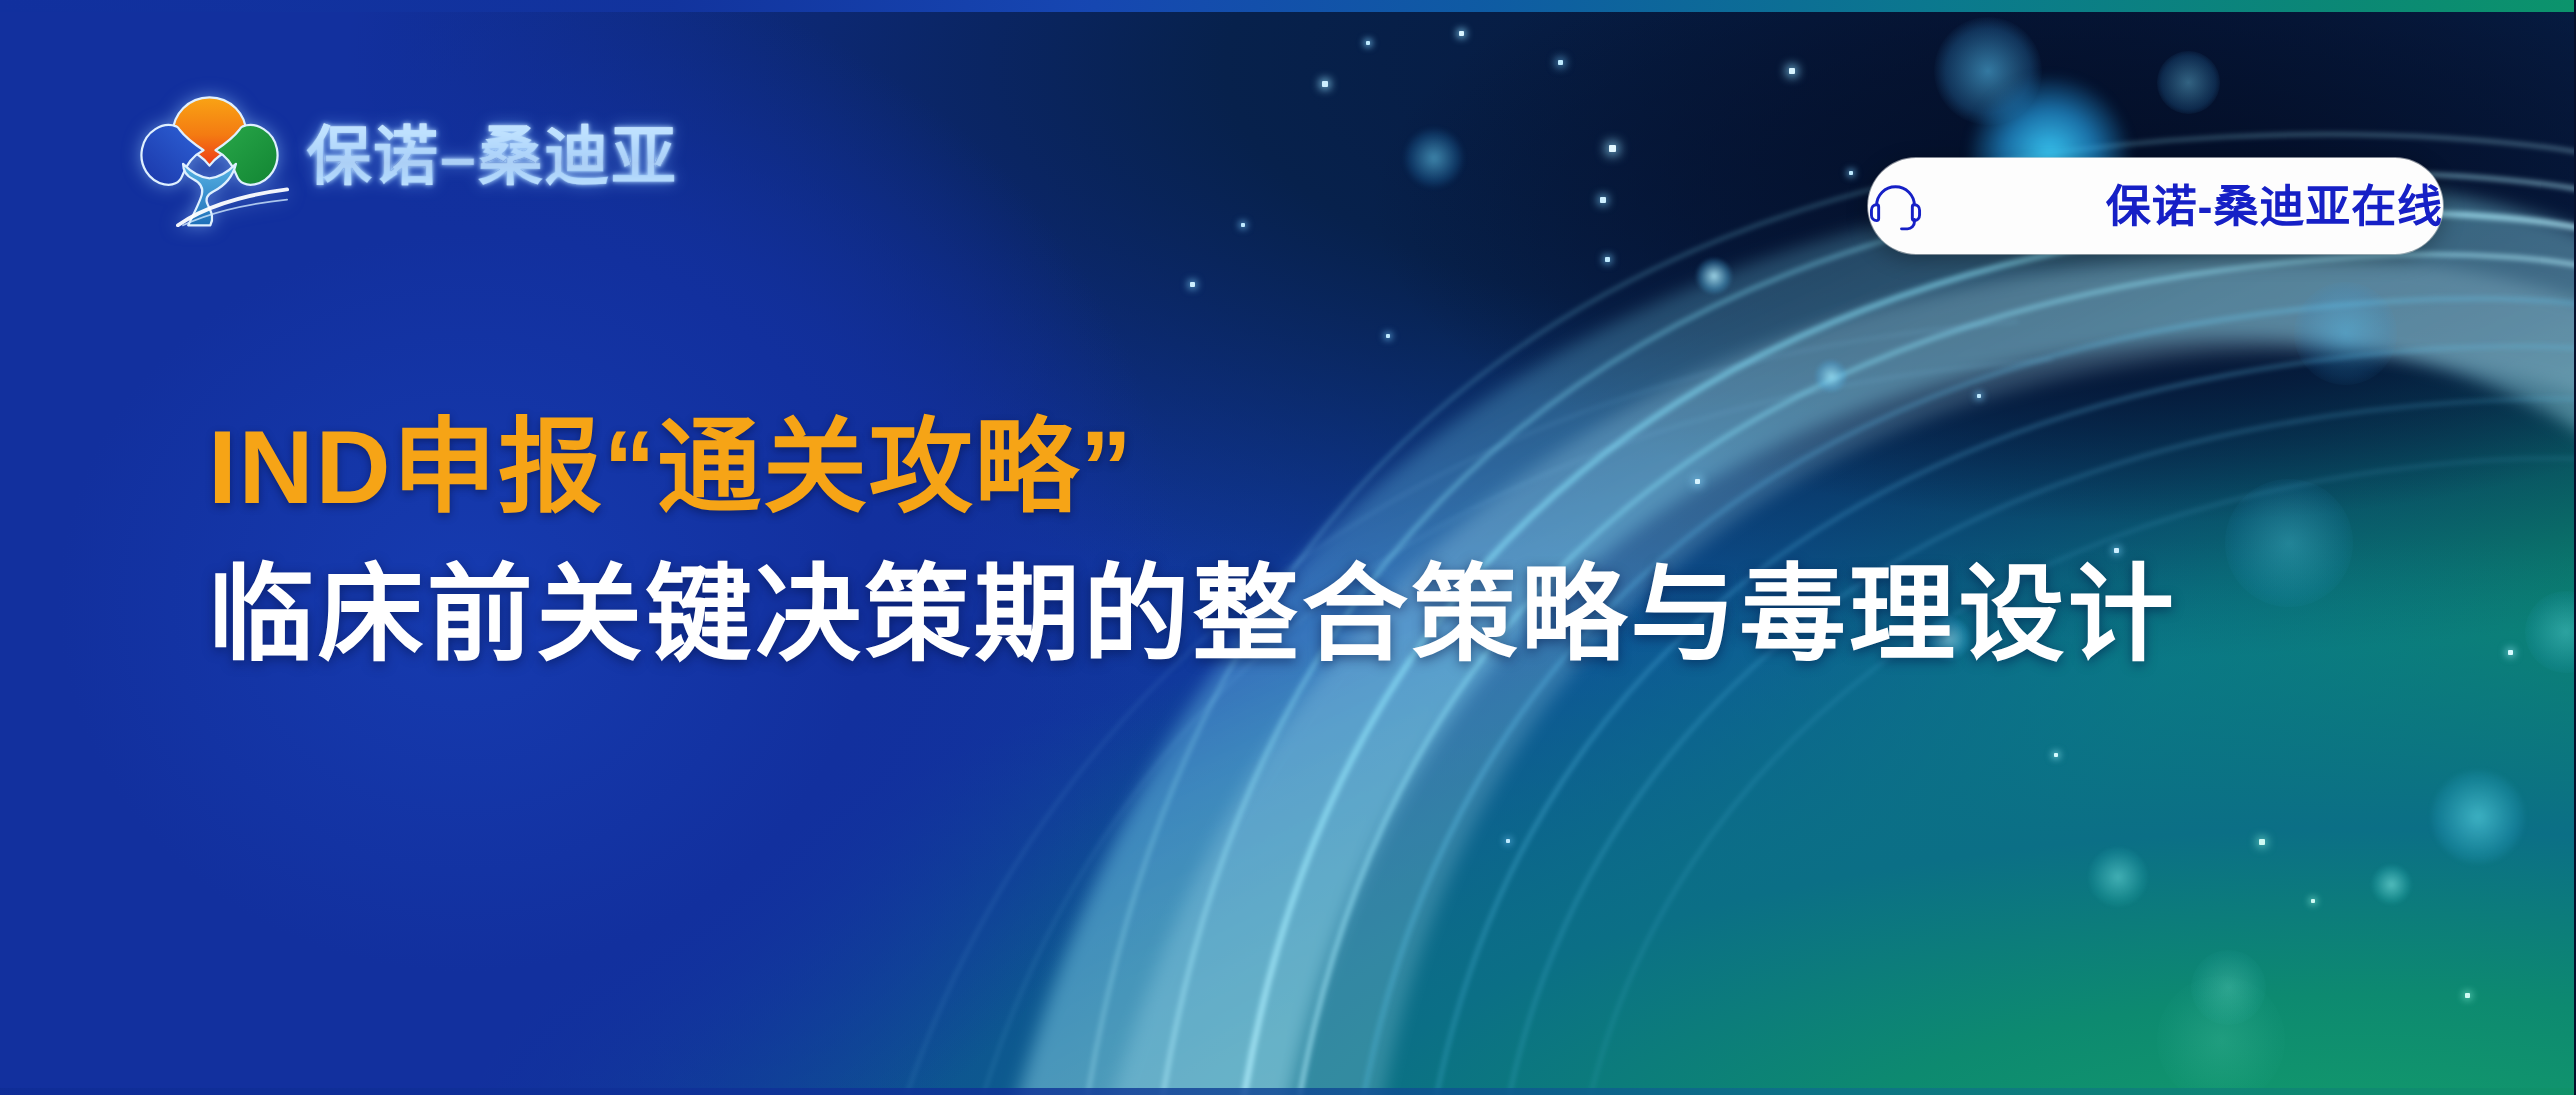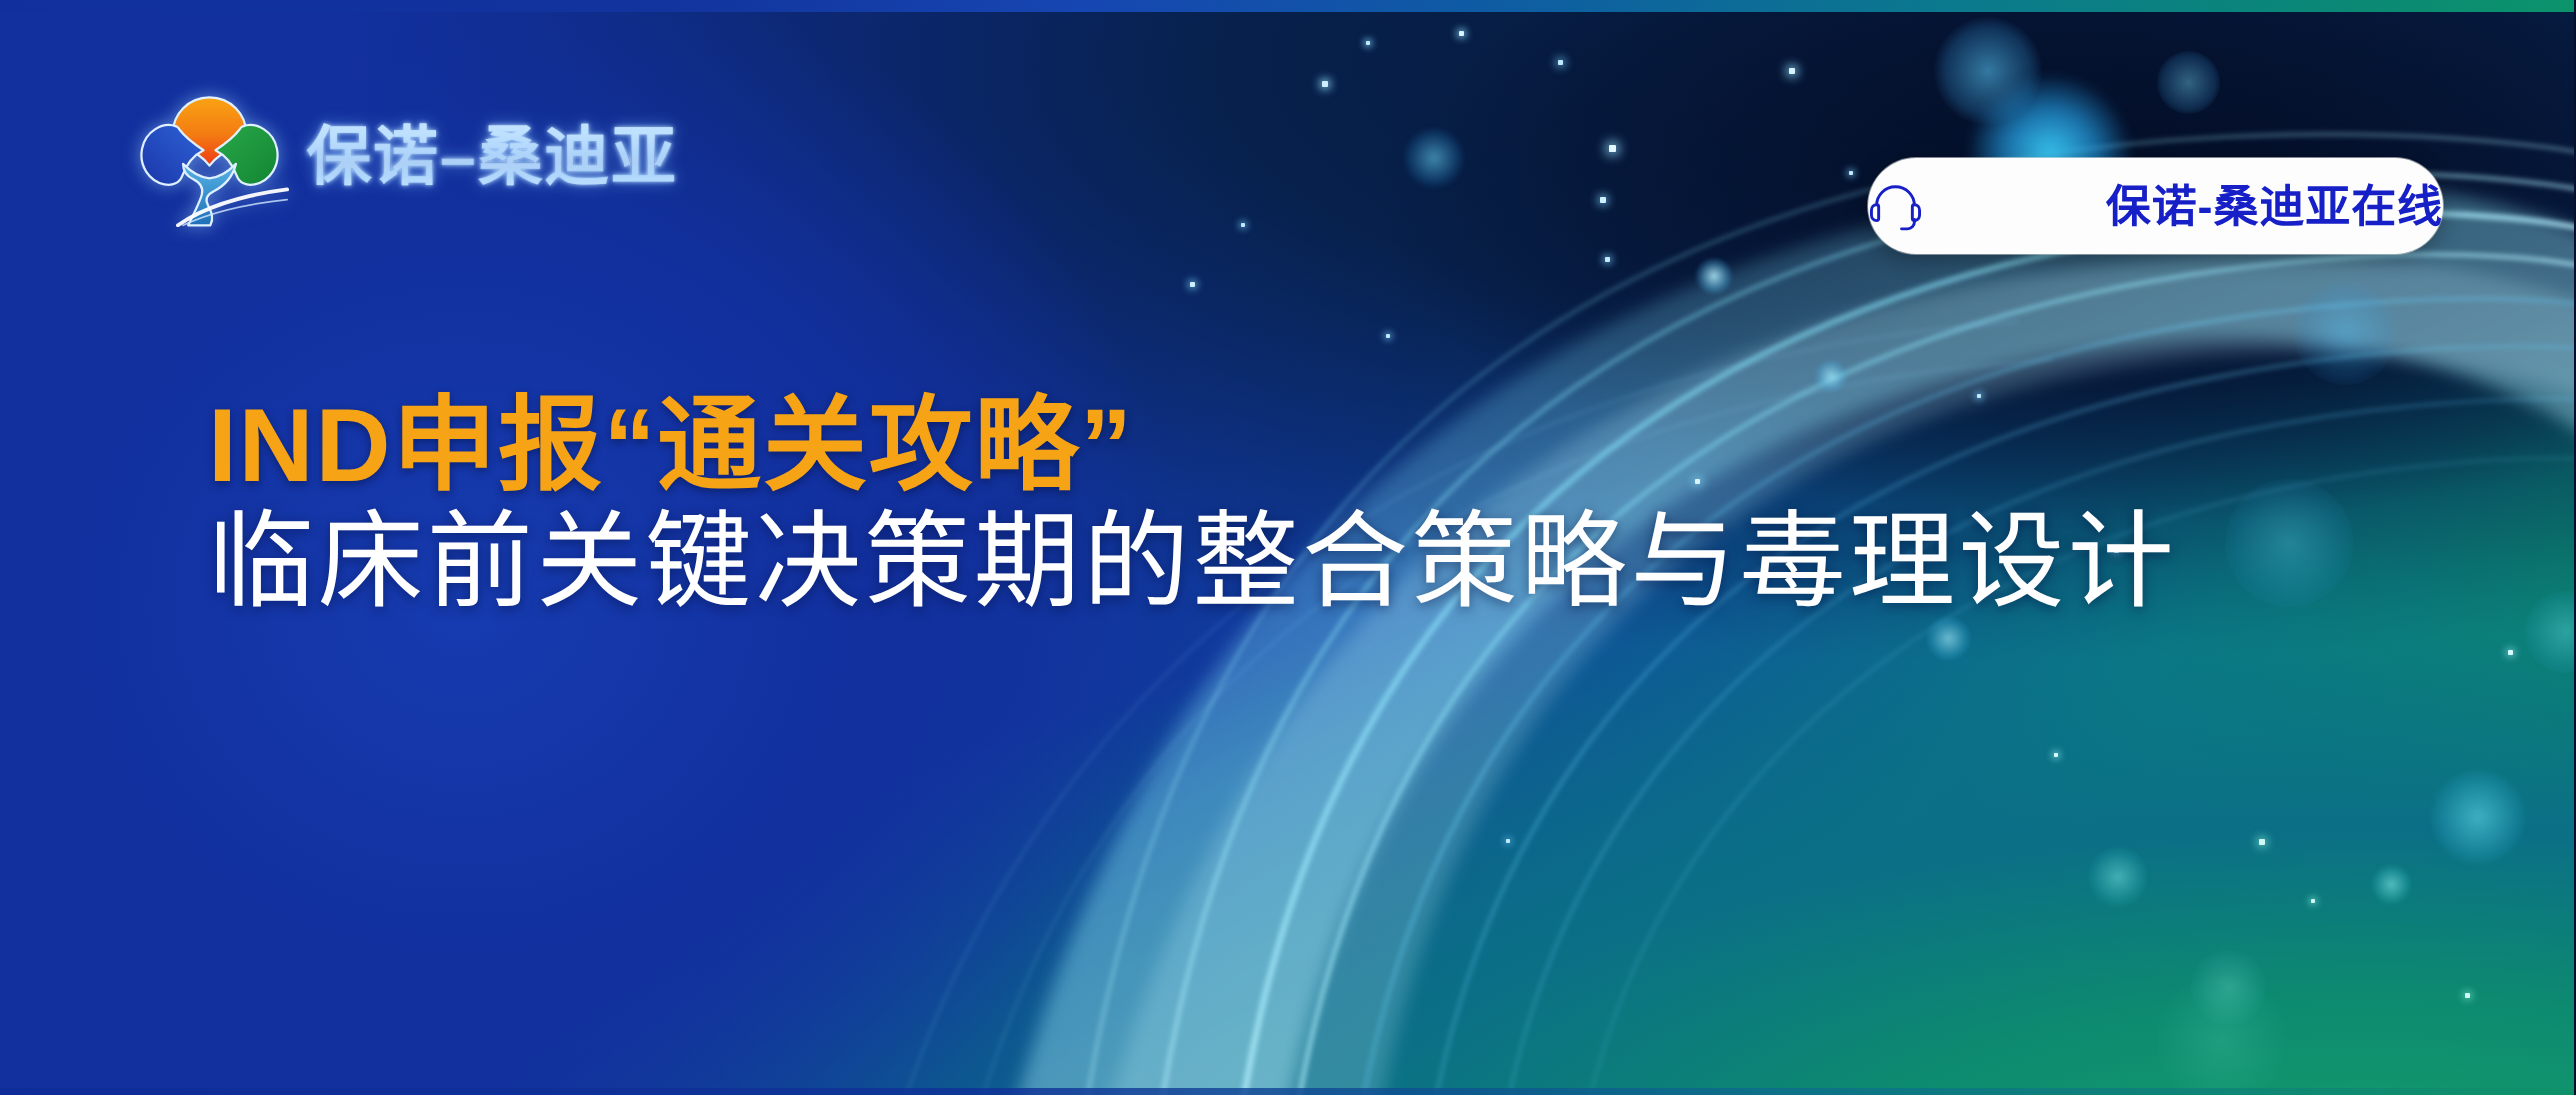--- a/index.html
+++ b/index.html
@@ -78,28 +78,29 @@
     box-shadow:0 5.1px 22px rgba(0,0,0,.30), 0 0 0 0.9px rgba(255,255,255,.55);
   }
   .badge-icon{width:55px;height:55px;flex:0 0 auto;}
   .badge-icon svg{width:100%;height:100%;display:block;}
   .badge-text{
     font-size:45px;font-weight:600;letter-spacing:0.9px;
     color:#1620c6;white-space:nowrap;line-height:1;
   }
 
   
-  .headline-block{position:absolute;left:208px;top:387px;width:2294px;}
+  .headline-block{position:absolute;left:208px;top:409px;width:2294px;}
   .headline-main{
     font-size:104px;font-weight:bold;line-height:1.12;
     letter-spacing:1.7px;color:#F6A416;white-space:nowrap;
     text-shadow:0 2.6px 8.6px rgba(0,10,50,.45);
   }
   .headline-sub{
-    font-size:106px;font-weight:normal;line-height:1.1;
+    margin-top:31px;
+    font-size:106px;font-weight:bold;line-height:1.1;
     letter-spacing:3.4px;color:#ffffff;white-space:nowrap;
     text-shadow:0 3.4px 12px rgba(0,14,60,.5);
   }
 </style>
 </head>
 <body>
 
 <div id="stage">
 
   <div class="bg-base"></div>

